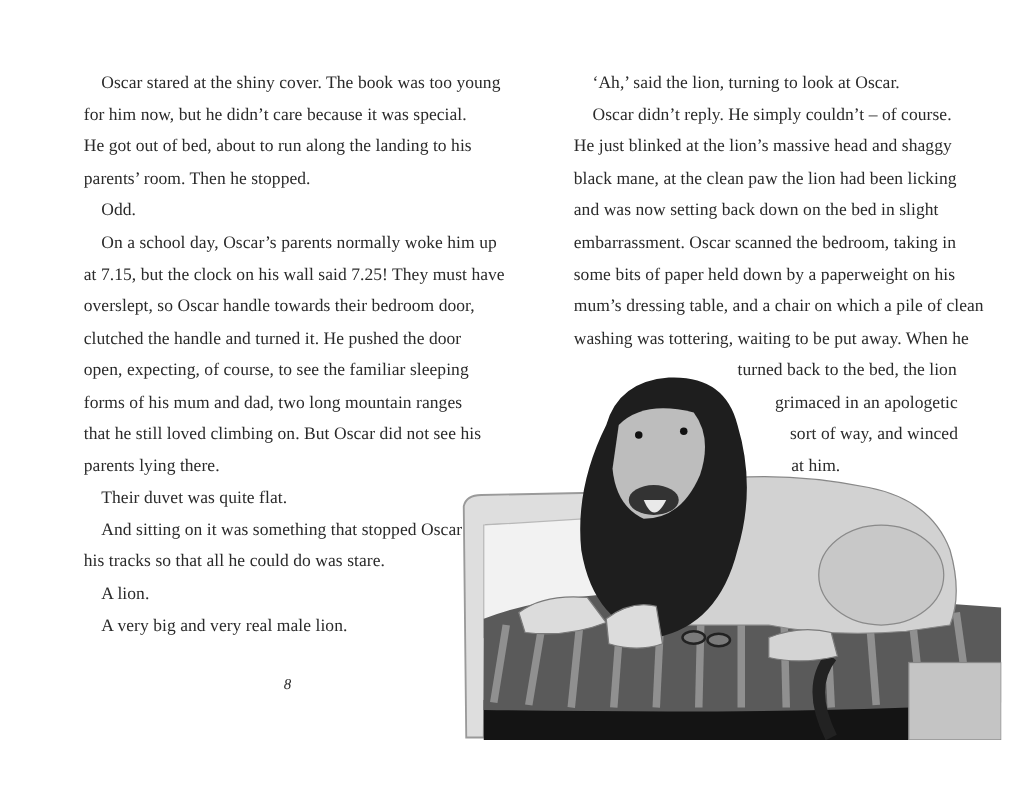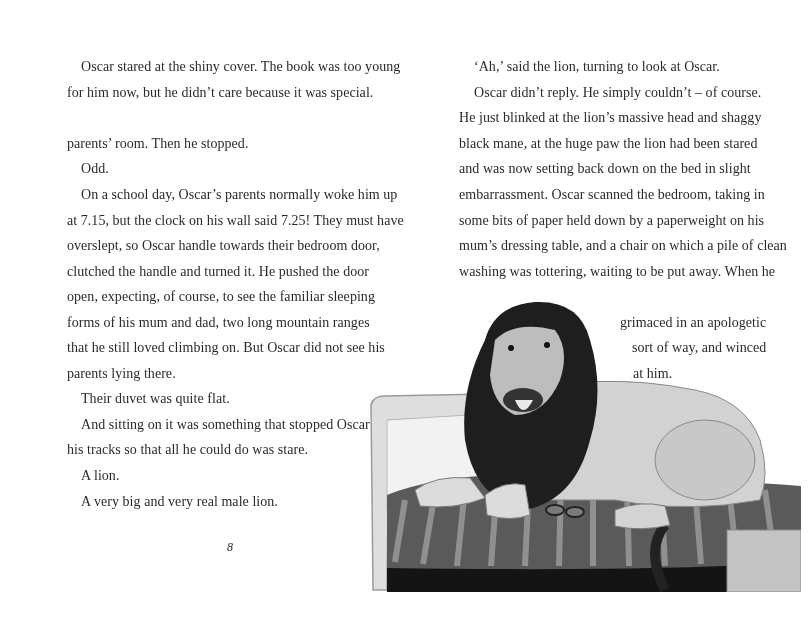--- a/index.html
+++ b/index.html
@@ -11,46 +11,48 @@
   .line { position:absolute; font-size:14px; line-height:16px; white-space:nowrap; letter-spacing:0.05px; }
   .folio { position:absolute; font-style:italic; font-size:12px; }
   .illus { position:absolute; left:365px; top:300px; width:436px; height:292px; }
 </style>
 </head>
 <body>
 
 <div class="page left" id="leftPage">
     <div class="line" style="left: 81px; top: 59px;">Oscar stared at the shiny cover. The book was too young</div>
     <div class="line" style="left: 67px; top: 85px;">for him now, but he didn’t care because it was special.</div>
+    <div class="line" style="left: 67px; top: 110px;">He got out of bed, about to run along the landing to his</div>
     <div class="line" style="left: 67px; top: 136px; text-align: center;">parents’ room. Then he stopped.</div>
     <div class="line" style="left: 81px; top: 161px;">Odd.</div>
     <div class="line" style="left: 81px; top: 187px;">On a school day, Oscar’s parents normally woke him up</div>
     <div class="line" style="left: 67px; top: 213px;">at 7.15, but the clock on his wall said 7.25! They must have</div>
     <div class="line" style="left: 67px; top: 238px;">overslept, so Oscar handle towards their bedroom door,</div>
     <div class="line" style="left: 67px; top: 264px;">clutched the handle and turned it. He pushed the door</div>
     <div class="line" style="left: 67px; top: 289px;">open, expecting, of course, to see the familiar sleeping</div>
     <div class="line" style="left: 67px; top: 315px;">forms of his mum and dad, two long mountain ranges</div>
     <div class="line" style="left: 67px; top: 340px;">that he still loved climbing on. But Oscar did not see his</div>
     <div class="line" style="left: 67px; top: 366px;">parents lying there.</div>
     <div class="line" style="left: 81px; top: 391px;">Their duvet was quite flat.</div>
     <div class="line" style="left: 81px; top: 417px;">And sitting on it was something that stopped Oscar in</div>
     <div class="line" style="left: 67px; top: 442px;">his tracks so that all he could do was stare.</div>
     <div class="line" style="left: 81px; top: 468px;">A lion.</div>
     <div class="line" style="left: 81px; top: 494px;">A very big and very real male lion.</div>
   </div>
 <div class="page right" id="rightPage">
     <div class="line" style="left: 69px; top: 85px;">Oscar didn’t reply. He simply couldn’t – of course.</div>
     <div class="line" style="left: 69px; top: 59px;">‘Ah,’ said the lion, turning to look at Oscar.</div>
     <div class="line" style="left: 54px; top: 110px;">He just blinked at the lion’s massive head and shaggy</div>
-    <div class="line" style="left: 54px; top: 136px;">black mane, at the huge paw the lion had been stared</div>
+    <div class="line" style="left: 54px; top: 136px;">black mane, at the clean paw the lion had been licking</div>
     <div class="line" style="left: 54px; top: 161px;">and was now setting back down on the bed in slight</div>
     <div class="line" style="left: 54px; top: 187px;">embarrassment. Oscar scanned the bedroom, taking in</div>
     <div class="line" style="left: 54px; top: 213px;">some bits of paper held down by a paperweight on his</div>
     <div class="line" style="left: 54px; top: 264px;">washing was tottering, waiting to be put away. When he</div>
     <div class="line" style="left: 54px; top: 238px;">mum’s dressing table, and a chair on which a pile of clean</div>
+    <div class="line" style="left: 185px; top: 289px;">turned back to the bed, the lion</div>
     <div class="line" style="left: 215px; top: 315px;">grimaced in an apologetic</div>
     <div class="line" style="left: 227px; top: 340px;">sort of way, and winced</div>
     <div class="line" style="left: 228px; top: 366px;">at him.</div>
   </div>
 
 <div class="folio" style="left:227px;top:540px;">8</div>
 
 <div class="illus">
   <svg width="436" height="292" viewBox="0 0 436 292" xmlns="http://www.w3.org/2000/svg">
 

